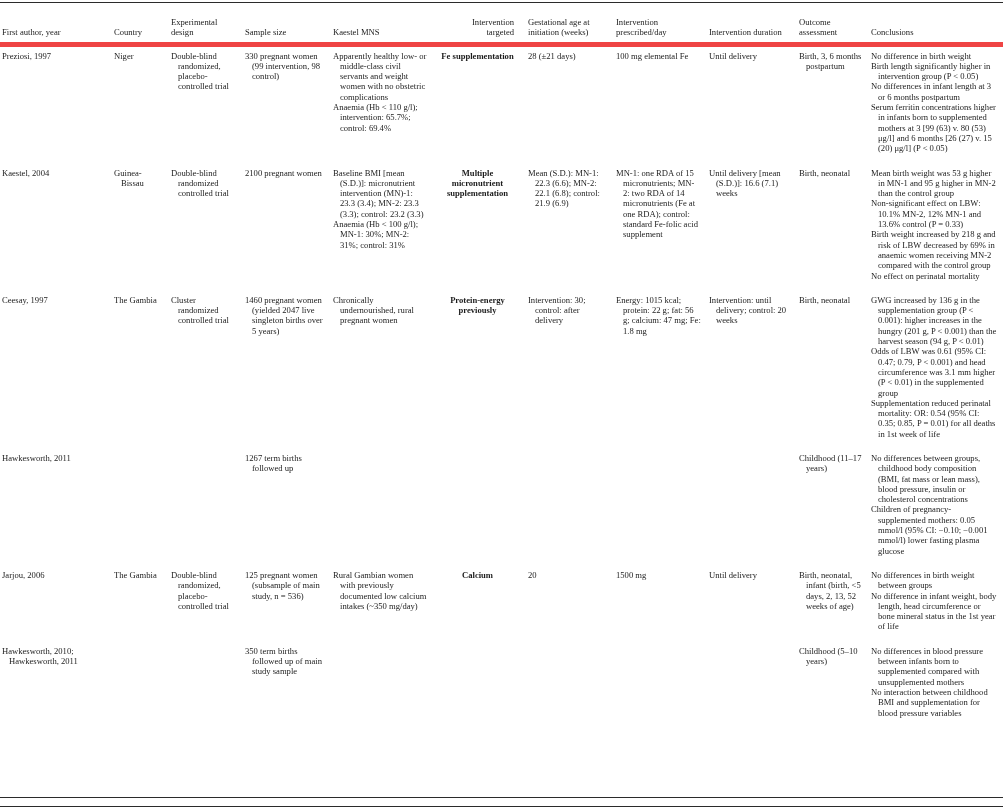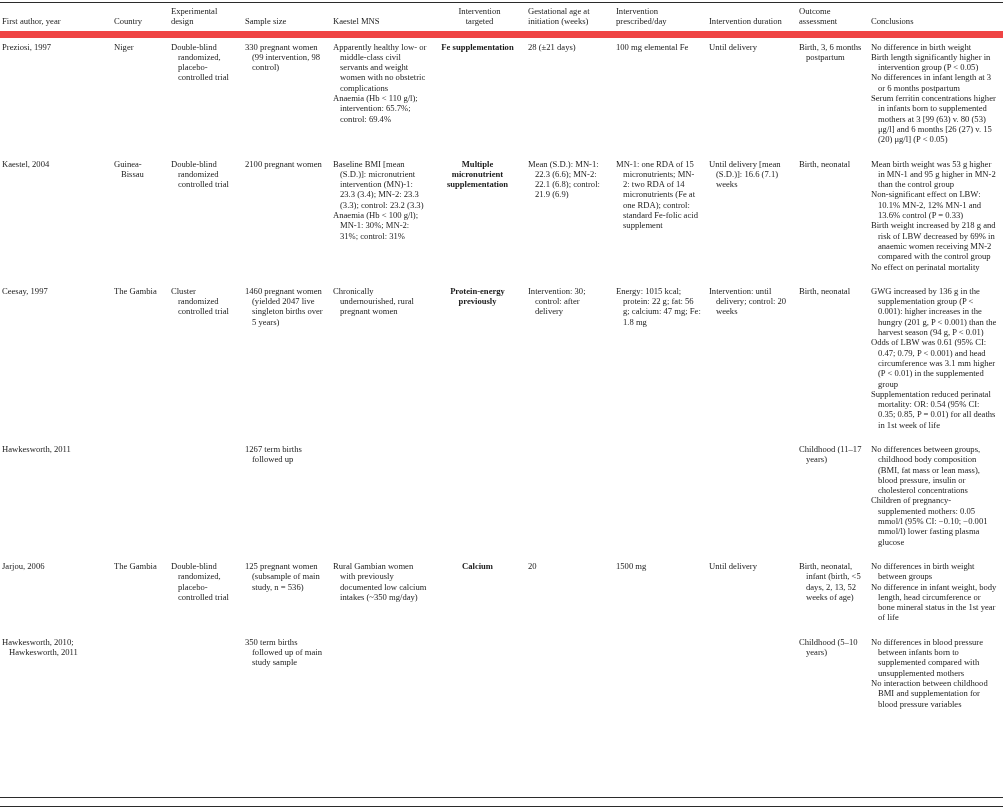--- a/index.html
+++ b/index.html
@@ -27,37 +27,37 @@
     table-layout: fixed;
     border-collapse: collapse;
     border-top: 1px solid #2b2b2b;
   }
   th {
     font-weight: normal;
     font-size: 8.6px;
     line-height: 10.3px;
     text-align: left;
     vertical-align: bottom;
-    padding: 3px 6px 4px 2px;
-    border-bottom: 7px solid #ef4444;
+    padding: 14px 6px 4px 2px;
+    border-bottom: 5px solid #ef4444;
   }
   td {
     font-size: 8.6px;
     line-height: 10.3px;
     vertical-align: top;
     padding: 4px 6px 10px 2px;
   }
   .para {
     margin: 0;
     padding-left: 7px;
     text-indent: -7px;
     word-wrap: break-word;
   }
   th.center {
-    text-align: center;
+    text-align: right;
     padding-left: 12px;
     padding-right: 12px;
   }
   td.center {
     text-align: center;
     font-weight: bold;
   }
   td.center .para {
     padding-left: 0;
     text-indent: 0;

